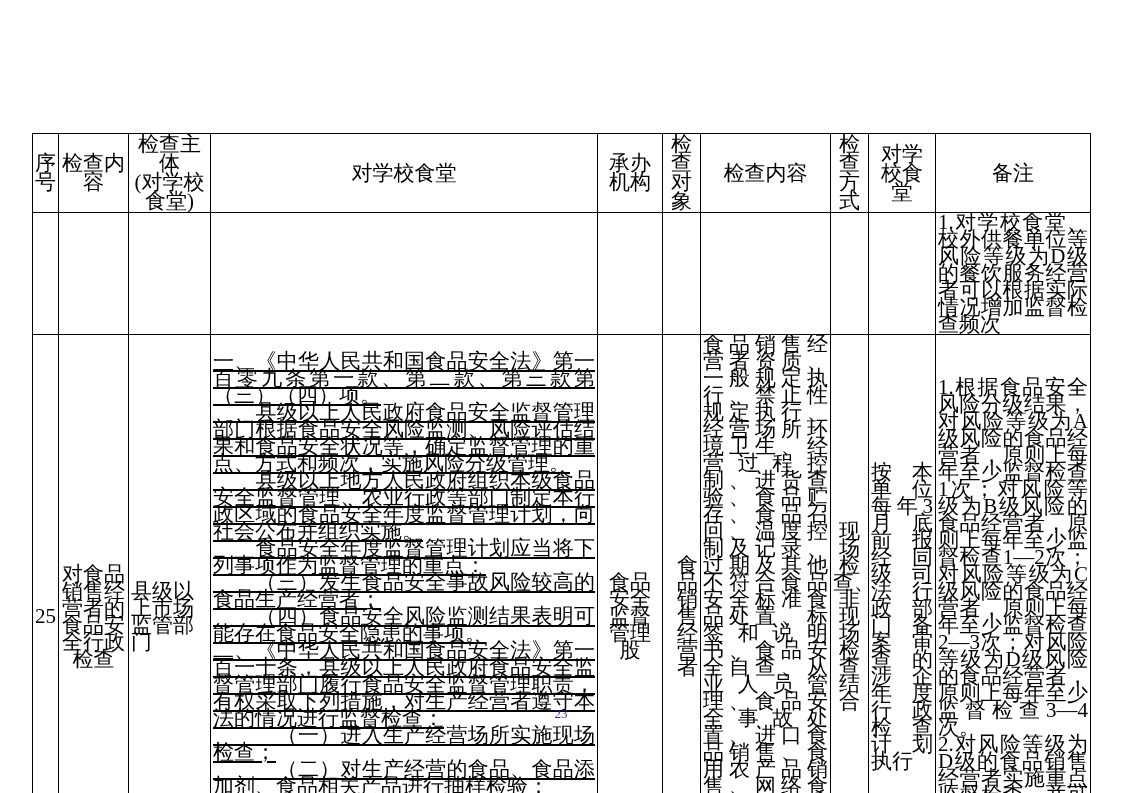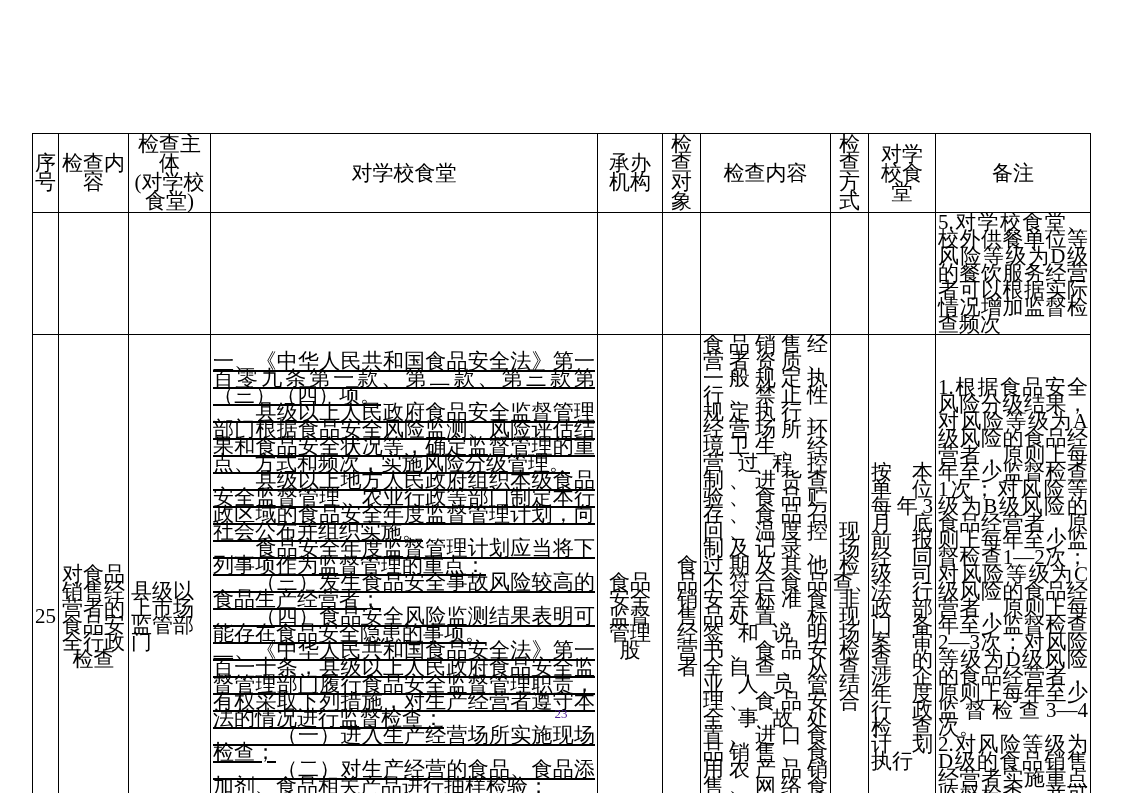--- a/index.html
+++ b/index.html
@@ -102,21 +102,21 @@
     <tr class="carry-row">
       <td class="cell-seq"></td>
       <td class="cell-item"></td>
       <td class="cell-subject"></td>
       <td class="cell-basis"></td>
       <td class="cell-agency"></td>
       <td class="cell-target"></td>
       <td class="cell-content"></td>
       <td class="cell-method"></td>
       <td class="cell-freq"></td>
-      <td class="cell-remark v-top">5.对学校食堂、校外供餐单位等风险等级为D级的餐饮服务经营者可以根据实际情况增加监督检查频次</td>
+      <td class="cell-remark v-top">1.对学校食堂、校外供餐单位等风险等级为D级的餐饮服务经营者可以根据实际情况增加监督检查频次</td>
     </tr>
 
     <tr class="main-row">
       <td class="cell-seq">25</td>
       <td class="cell-item">对食品销售经营者的食品安全行政检查</td>
       <td class="cell-subject">县级以上市场监管部门</td>
       <td class="cell-basis">一、《中华人民共和国食品安全法》第一百零九条第一款、第二款、第三款第（三）（四）项。
 　　县级以上人民政府食品安全监督管理部门根据食品安全风险监测、风险评估结果和食品安全状况等，确定监督管理的重点、方式和频次，实施风险分级管理。
 　　县级以上地方人民政府组织本级食品安全监督管理、农业行政等部门制定本行政区域的食品安全年度监督管理计划，向社会公布并组织实施。
 　　食品安全年度监督管理计划应当将下列事项作为监督管理的重点：

